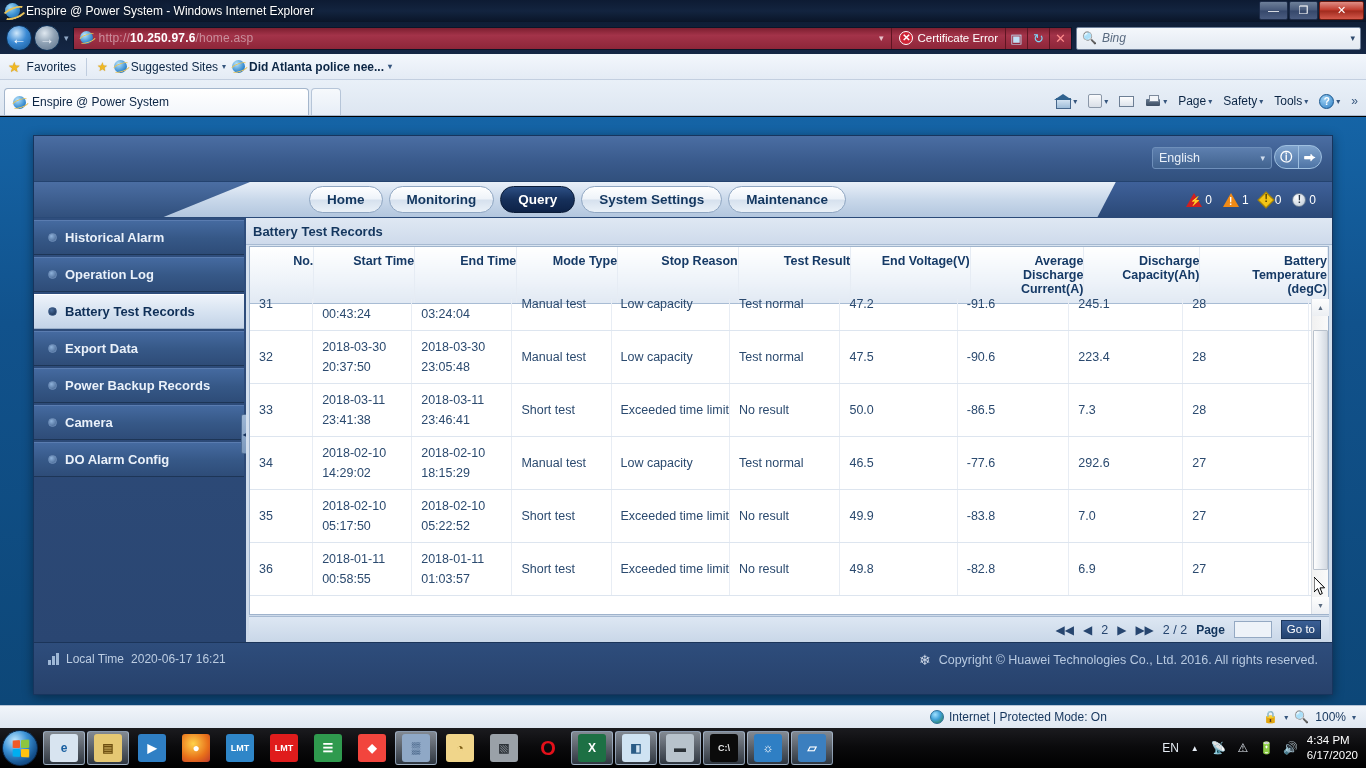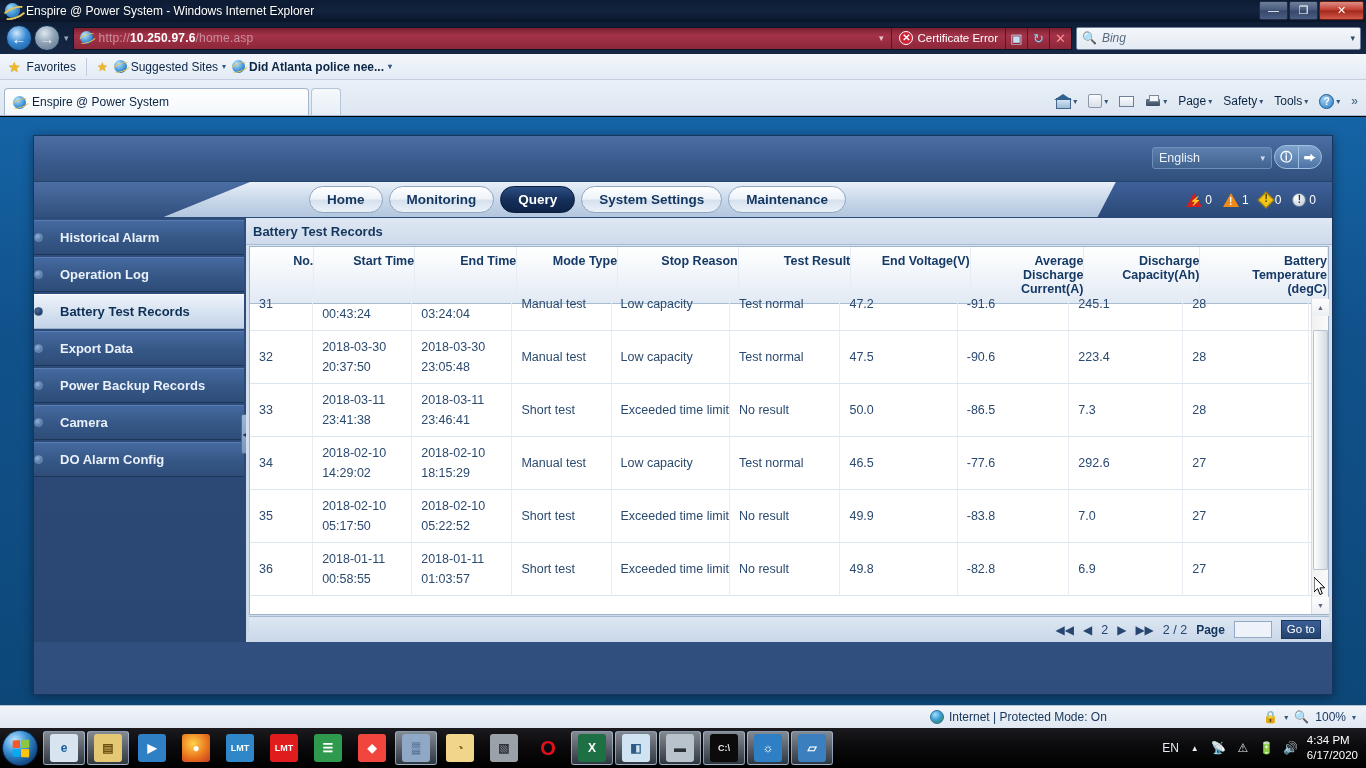--- a/index.html
+++ b/index.html
@@ -301,21 +301,21 @@
   .sidebar {
     width: 212px; flex: 0 0 212px;
     background: linear-gradient(to bottom, #2f4e7d 0%, #2a4672 100%);
     padding-top: 2px;
     position: relative;
   }
   .side-item {
     height: 35px; margin: 0 2px 2px 0;
     background: linear-gradient(to bottom, #456aa0 0%, #365887 52%, #2e4c78 100%);
     border-top: 1px solid #5a7cb0; border-bottom: 1px solid #1d3556;
-    display: flex; align-items: center; gap: 17px; 
+    display: flex; align-items: center; gap: 8px; padding-left: 14px;
     color: #eaf1fa; font-size: 13px; font-weight: bold;
     white-space: nowrap;
   }
   .side-item.active {
     background: linear-gradient(to bottom, #eef3fa 0%, #d7e3f1 50%, #c3d3e7 100%);
     color: #0f2f57; border-top-color: #ffffff; border-bottom-color: #9bb0ca;
   }
   .bullet {
     width: 9px; height: 9px; border-radius: 50%;
     background: radial-gradient(circle at 35% 30%, #8fb2da, #3f5f8c);
@@ -848,20 +848,35 @@
           <span class="pg-btn">▶</span>
           <span class="pg-btn">▶▶</span>
           <span class="pg-num">2 / 2</span>
           <span class="pg-label">Page</span>
           <input class="pg-input" value="" style="">
           <span class="pg-goto">Go to</span>
         </div>
       </div>
     </div>
 
+    <div class="app-footer">
+      <div class="footer-left">
+        <span class="bars-icon">
+            <i style="height:5px"></i>
+            <i style="height:9px"></i>
+            <i style="height:12px"></i>
+          </span>
+        <span>Local Time</span>
+        <span>2020-06-17 16:21</span>
+      </div>
+      <div class="footer-right">
+        <span class="huawei-mark">❄</span>
+        <span>Copyright © Huawei Technologies Co., Ltd. 2016. All rights reserved.</span>
+      </div>
+    </div>
   </div>
 
   <svg class="cursor-arrow" viewBox="0 0 12 19">
     <polygon points="0,0 0,15 3.6,11.6 6,17.5 8.3,16.5 6,10.9 10.6,10.8" fill="#ffffff" stroke="#000000" stroke-width="1"></polygon>
   </svg>
 </div>
 
 <div class="ie-status">
   <div class="st-zone">
     <span class="globe"></span>

